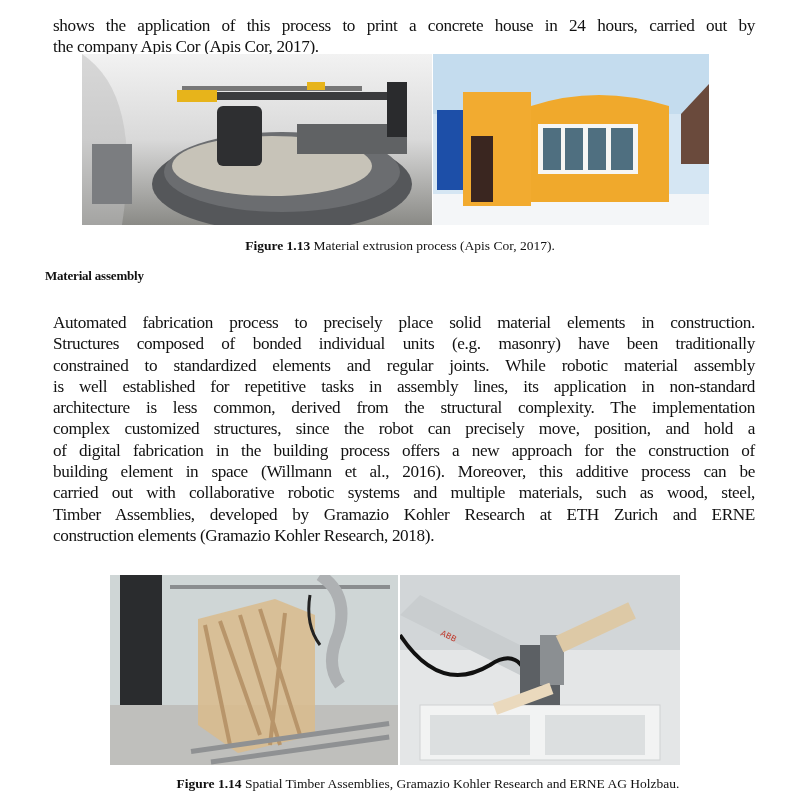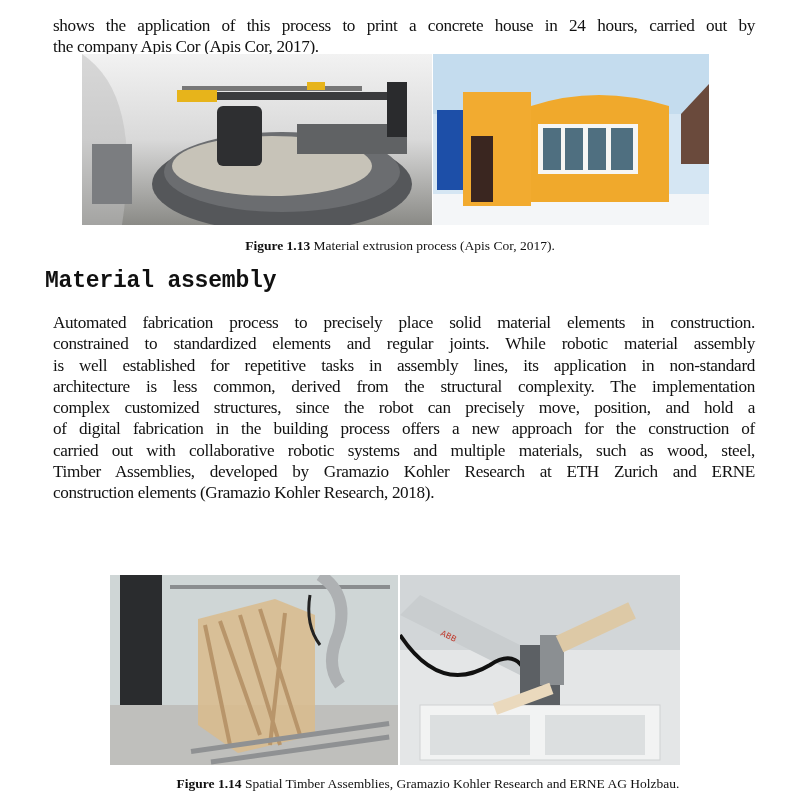--- a/index.html
+++ b/index.html
@@ -4,22 +4,22 @@
 <style>
   html, body { margin: 0; padding: 0; background: #ffffff; }
   body { width: 800px; height: 800px; overflow: hidden; position: relative;
          font-family: "Liberation Serif", "DejaVu Serif", serif; color: #111; }
   .para { position: absolute; left: 41px; width: 702px; font-size: 17.2px; line-height: 21.3px;
           text-align: justify; margin: 12px; letter-spacing: -0.35px; }
   .para .line { display: block; text-align: justify; text-align-last: justify; white-space: nowrap; }
   .para .line.last { text-align-last: left; }
   .caption { position: absolute; font-size: 13.5px; left: 0; width: 800px; text-align: center; }
   .caption b { font-weight: bold; }
-  h3 { position: absolute; left: 45px; top: 268px; margin: 0; font-size: 23px; font-weight: bold;
-       font-family: Liberation Mono, monospace; letter-spacing: -0.2px; }
+  h3 { position: absolute; left: 45px; top: 268px; margin: 0; font-size: 13px; font-weight: bold;
+       font-family: Liberation Serif, serif; letter-spacing: -0.2px; }
   .fig { position: absolute; overflow: hidden; }
 </style>
 </head>
 <body>
 
 <p class="para" style="top:3px;">
   <span class="line">shows the application of this process to print a concrete house in 24 hours, carried out by</span>
   <span class="line last">the company Apis Cor (Apis Cor, 2017).</span>
 </p>
 
@@ -63,25 +63,27 @@
   </svg>
 </div>
 <div class="caption" style="top:238px;">
   <b>Figure 1.13</b><span> Material extrusion process (Apis Cor, 2017).</span>
 </div>
 
 <h3>Material assembly</h3>
 
 <p class="para" style="top:300px;">
   <span class="line">Automated fabrication process to precisely place solid material elements in construction.</span>
+  <span class="line">Structures composed of bonded individual units (e.g. masonry) have been traditionally</span>
   <span class="line">constrained to standardized elements and regular joints. While robotic material assembly</span>
   <span class="line">is well established for repetitive tasks in assembly lines, its application in non-standard</span>
   <span class="line">architecture is less common, derived from the structural complexity. The implementation</span>
   <span class="line">complex customized structures, since the robot can precisely move, position, and hold a</span>
   <span class="line">of digital fabrication in the building process offers a new approach for the construction of</span>
+  <span class="line">building element in space (Willmann et al., 2016). Moreover, this additive process can be</span>
   <span class="line">carried out with collaborative robotic systems and multiple materials, such as wood, steel,</span>
   <span class="line">Timber Assemblies, developed by Gramazio Kohler Research at ETH Zurich and ERNE</span>
   <span class="line last">construction elements (Gramazio Kohler Research, 2018).</span>
 </p>
 
 <div class="fig" style="left:110px; top:575px; width:570px; height:190px;">
   <svg width="288" height="190" viewBox="0 0 288 190" style="position:absolute;left:0;top:0;">
     <rect width="288" height="190" fill="#dfe2e2"></rect>
     <rect y="0" width="288" height="130" fill="#cfd6d6"></rect>
     <rect y="130" width="288" height="60" fill="#bfbfbc"></rect>

